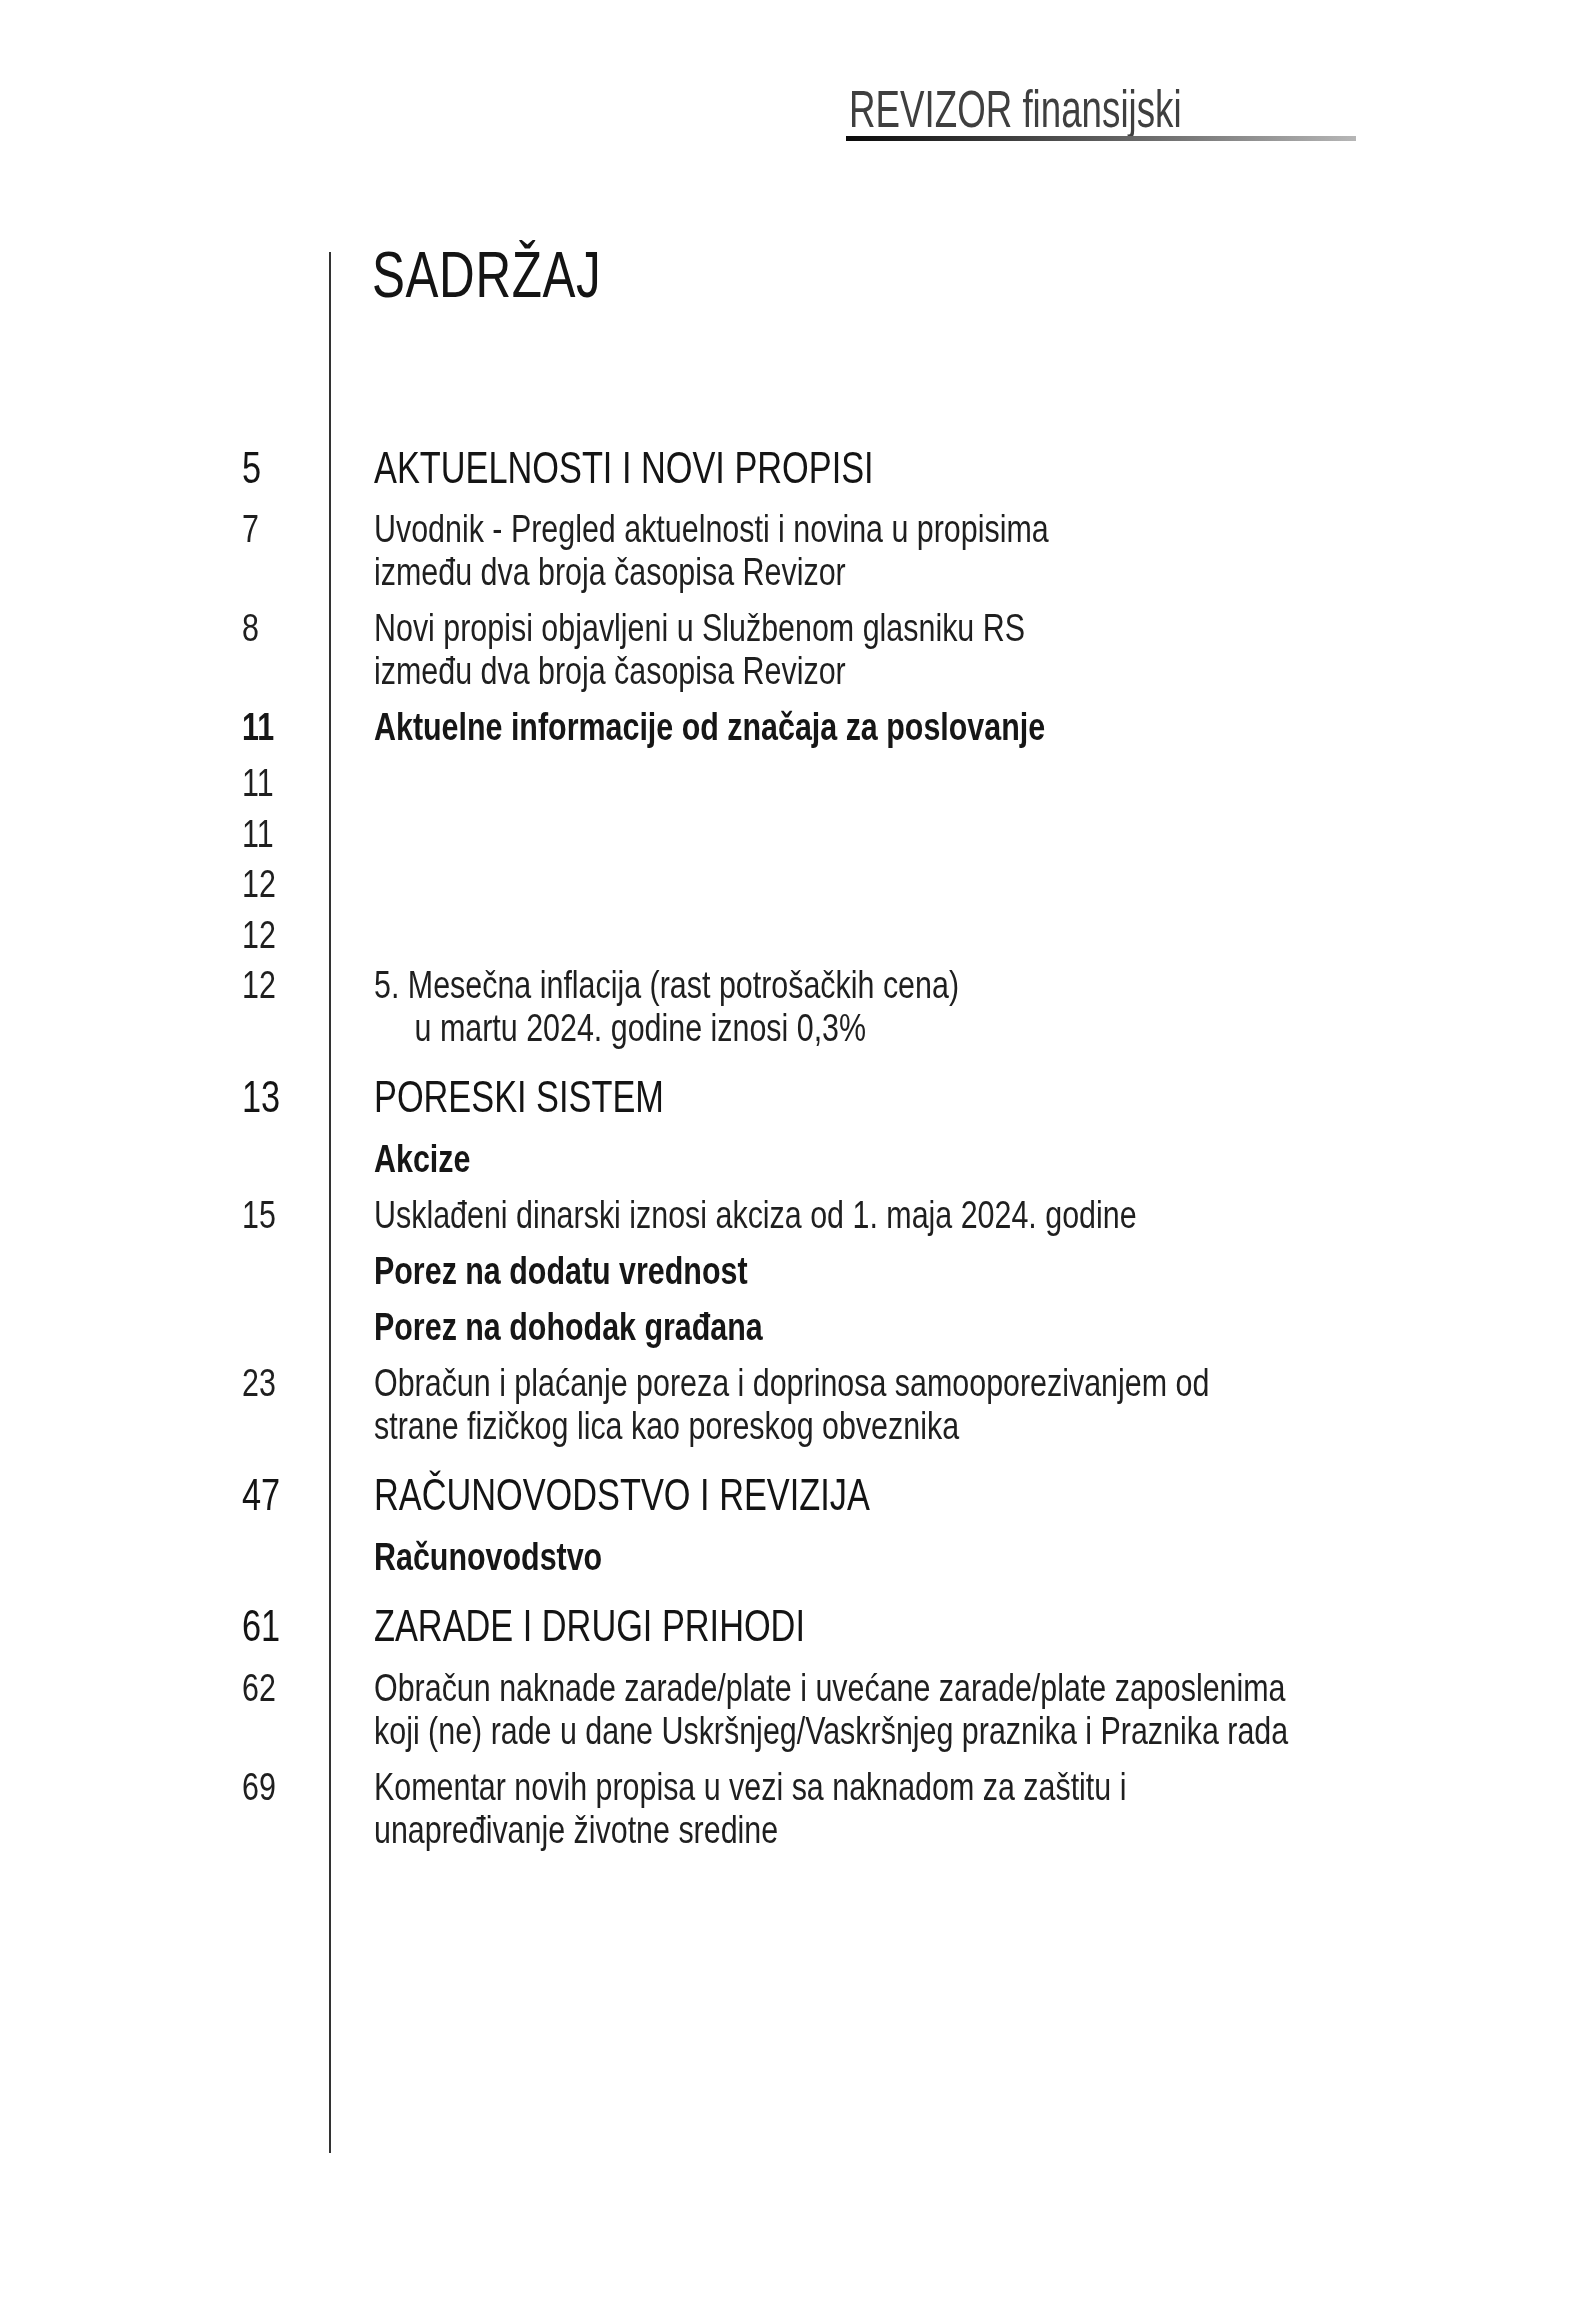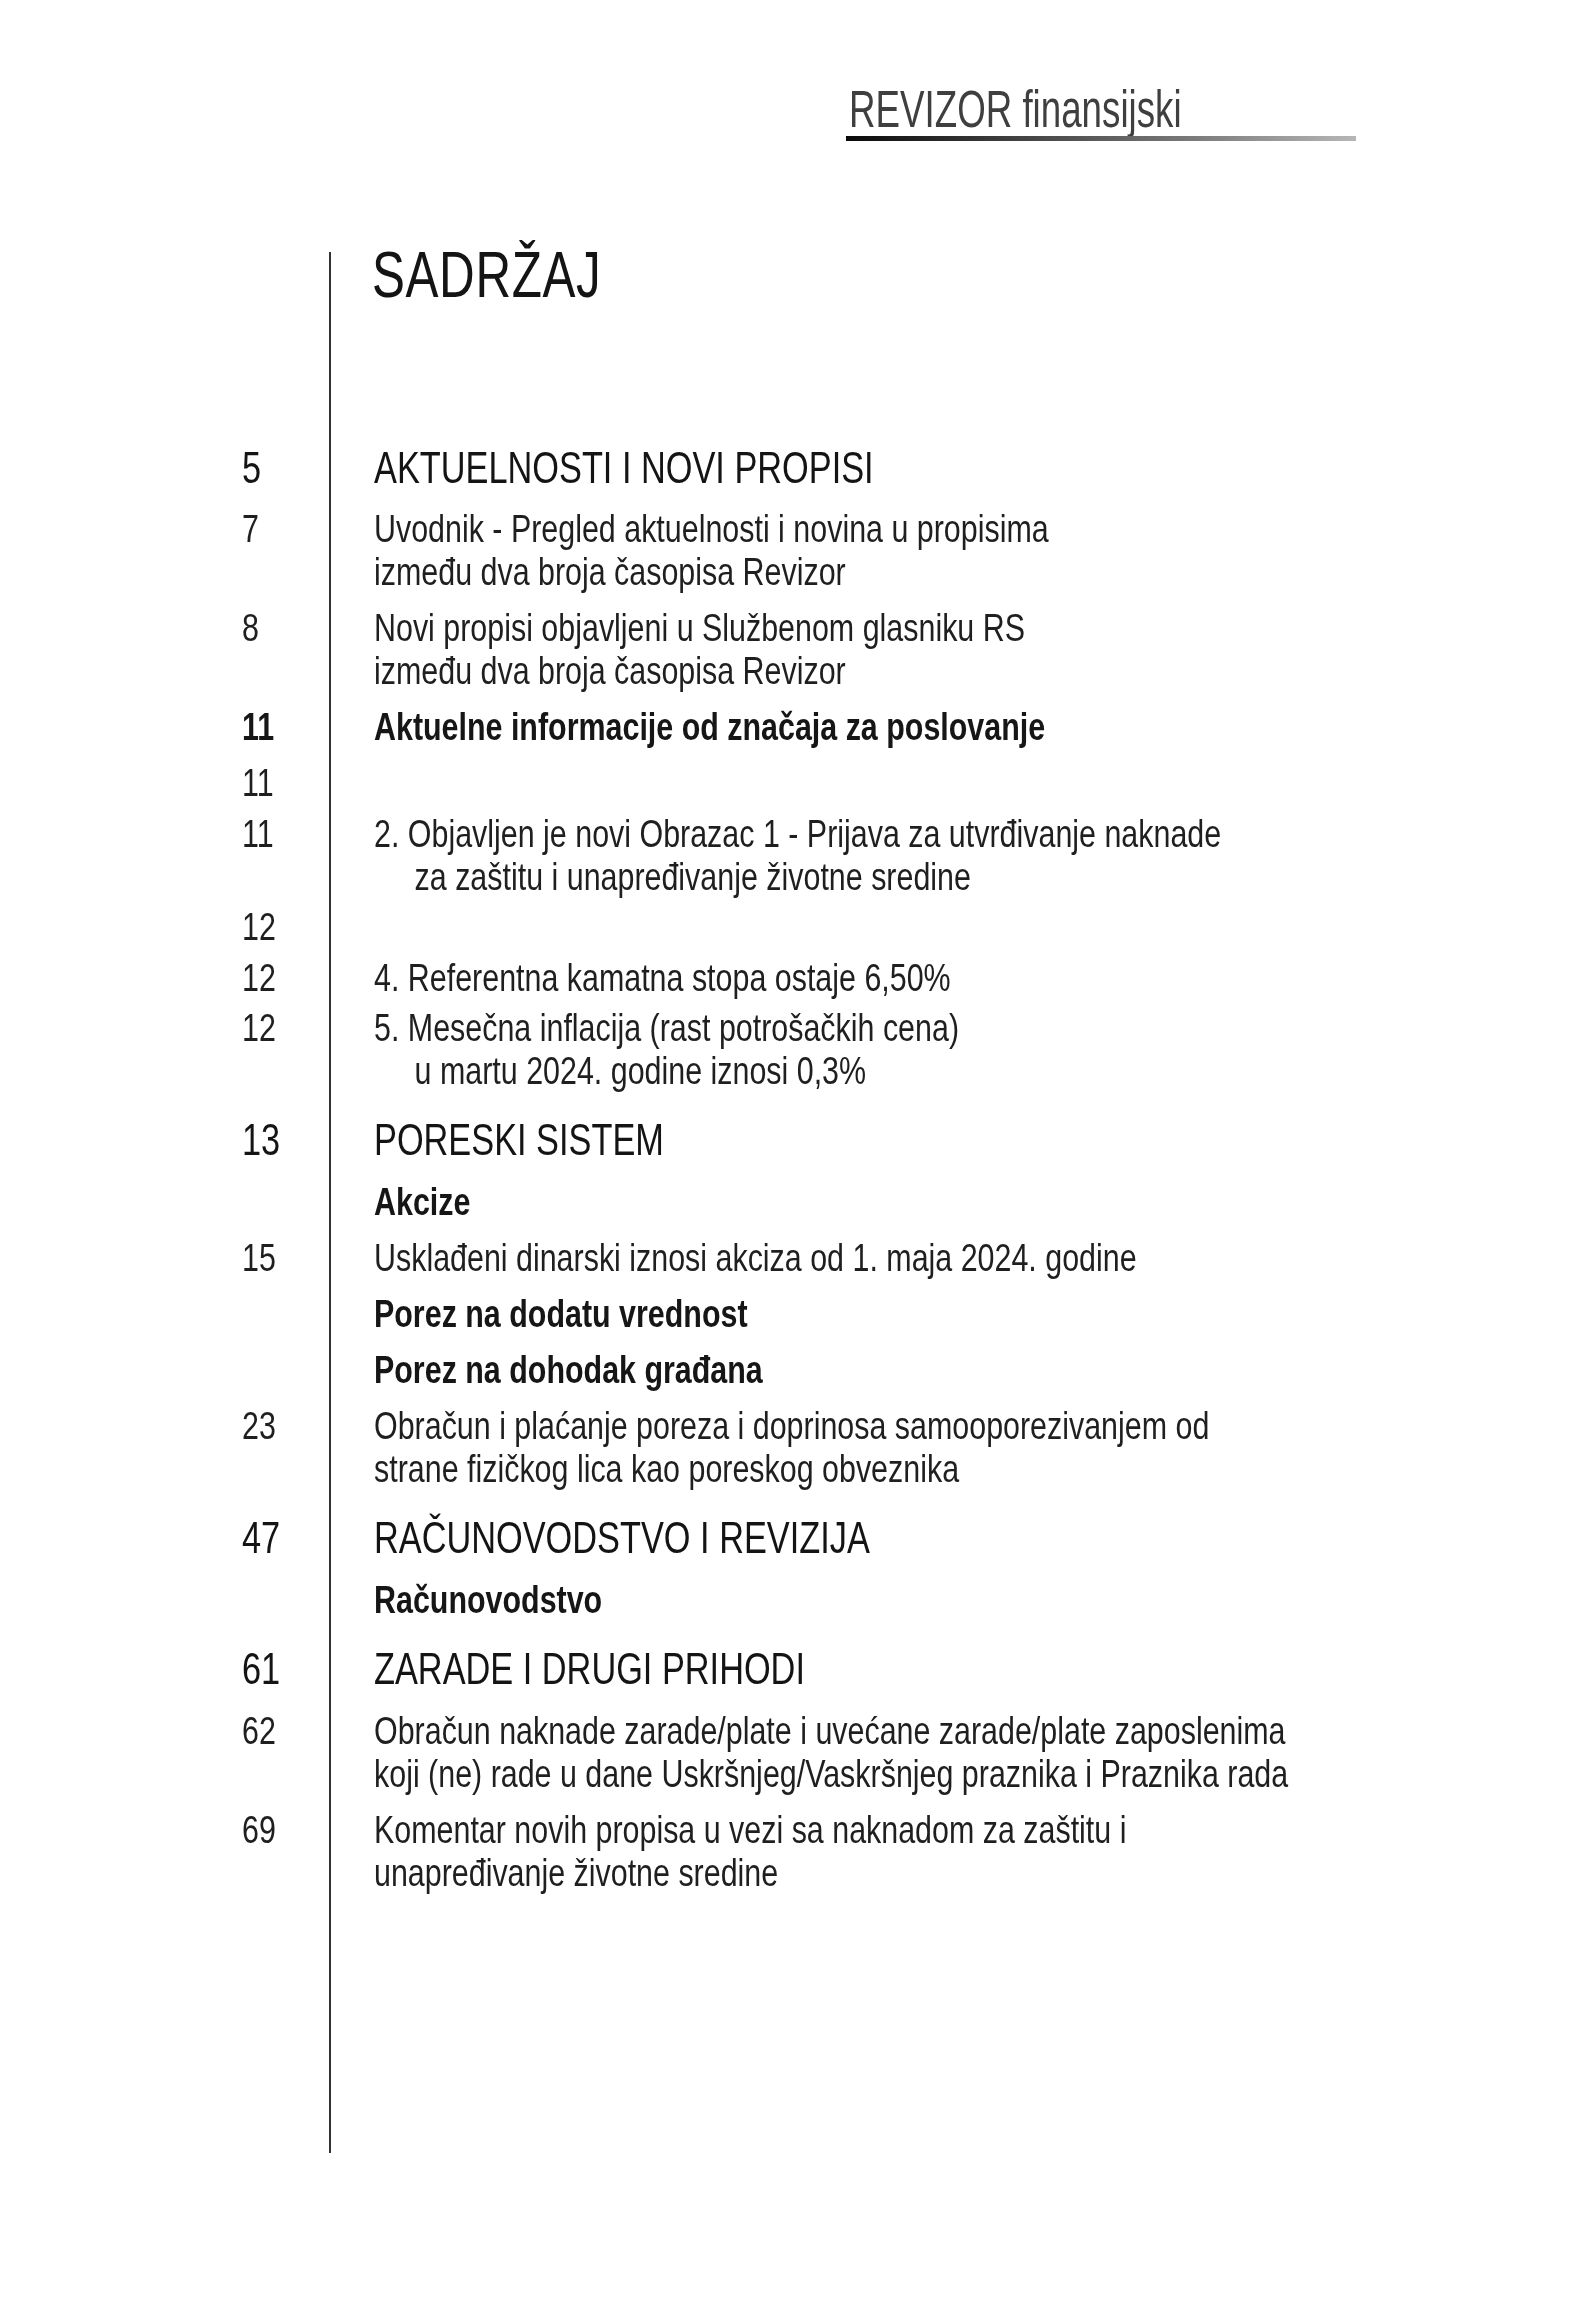--- a/index.html
+++ b/index.html
@@ -114,40 +114,29 @@
     </div>
       <div class="row numbered">
       <div class="num-cell">
         <div class="num-wrap">11</div>
       </div>
     </div>
       <div class="row numbered hang">
       <div class="num-cell">
         <div class="num-wrap">11</div>
       </div>
-      <div class="title-cell">
-        <div class="title-wrap">
-            <div class="line">2. Objavljen je novi Obrazac 1 - Prijava za utvrđivanje naknade</div>
-            <div class="line cont">za zaštitu i unapređivanje životne sredine</div>
-          </div>
-      </div>
     </div>
       <div class="row numbered hang">
       <div class="num-cell">
         <div class="num-wrap">12</div>
       </div>
     </div>
       <div class="row numbered">
       <div class="num-cell">
         <div class="num-wrap">12</div>
-      </div>
-      <div class="title-cell">
-        <div class="title-wrap">
-            <div class="line">4. Referentna kamatna stopa ostaje 6,50%</div>
-          </div>
       </div>
     </div>
       <div class="row numbered hang">
       <div class="num-cell">
         <div class="num-wrap">12</div>
       </div>
       <div class="title-cell">
         <div class="title-wrap">
             <div class="line">5. Mesečna inflacija (rast potrošačkih cena)</div>
             <div class="line cont">u martu 2024. godine iznosi 0,3%</div>

